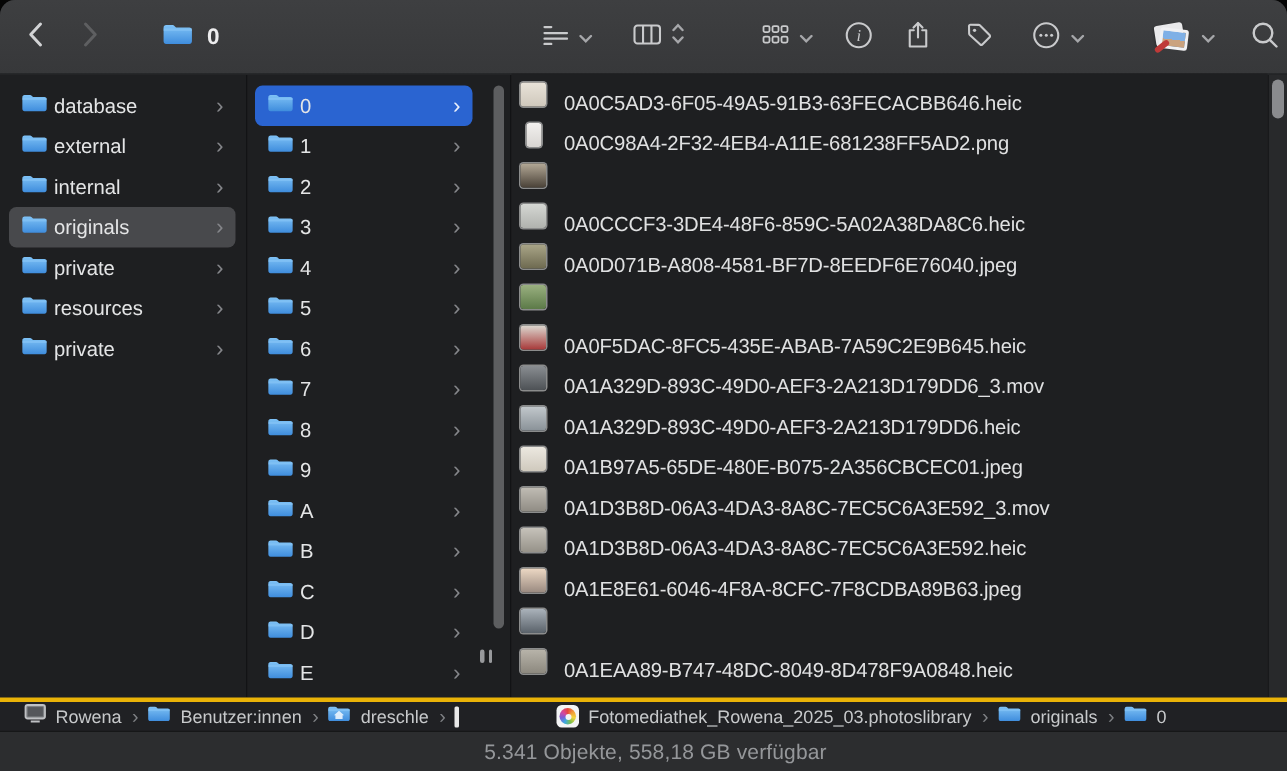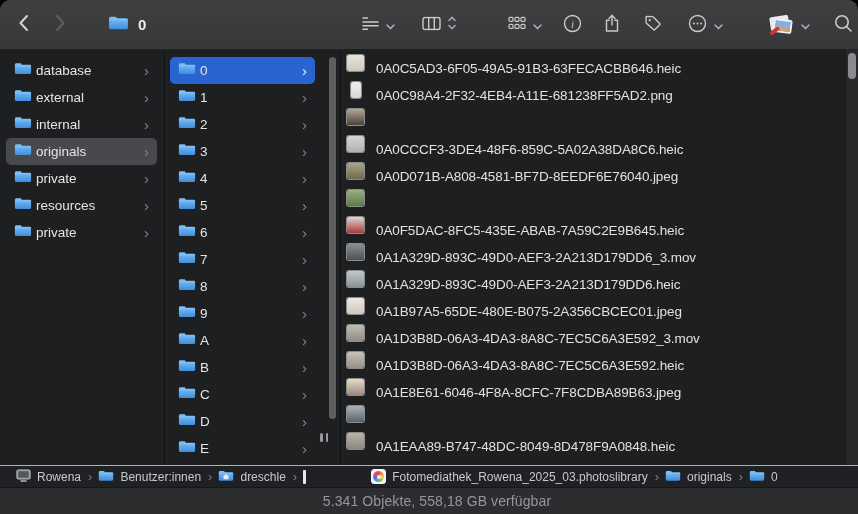--- a/index.html
+++ b/index.html
@@ -54,21 +54,21 @@
   .scroll2{position:absolute;left:329px;top:57px;width:7px;height:362px;border-radius:3.5px;
     background:#87888b;opacity:.6;}
   .strip3{position:absolute;right:0;top:50px;bottom:49px;width:13px;background:#28292b;
     border-left:1px solid #18191b;}
   .scroll3{position:absolute;right:2px;top:53px;width:8px;height:26px;border-radius:4px;background:#8a8b8e;}
   .grabber{position:absolute;left:320px;top:433px;display:flex;gap:3px;}
   .grabber i{width:2.5px;height:9px;background:#98999c;border-radius:1.5px;}
 
   
   .pathbar{position:absolute;left:0;right:0;top:465px;height:22px;background:#202124;
-    border-top:1px solid #eab308;display:flex;align-items:center;gap:6px;
+    border-top:3px solid #eab308;display:flex;align-items:center;gap:6px;
     padding:0 10px 0 16px;overflow:hidden;}
   .pitem{display:flex;align-items:center;gap:6px;flex:0 0 auto;}
   .pitem.redacted-gap{min-width:62px;}
   .plabel{font-size:12px;color:#c7c9cb;white-space:nowrap;}
   .psep{color:#7e8084;font-size:13px;line-height:1;margin-left:1px;}
   .redacted-sliver{width:3px;height:14px;background:#e9e9e9;border-radius:1px;}
   .plib{width:15px;height:15px;background:#f3f4f5;border-radius:3.5px;display:inline-flex;
     align-items:center;justify-content:center;}
   .plib-flower{width:11px;height:11px;border-radius:50%;display:flex;
     background:conic-gradient(#e5453c,#f09c3a,#f4d43c,#7cbf49,#3ba8e0,#7b5bd6,#d6479c,#e5453c);}

